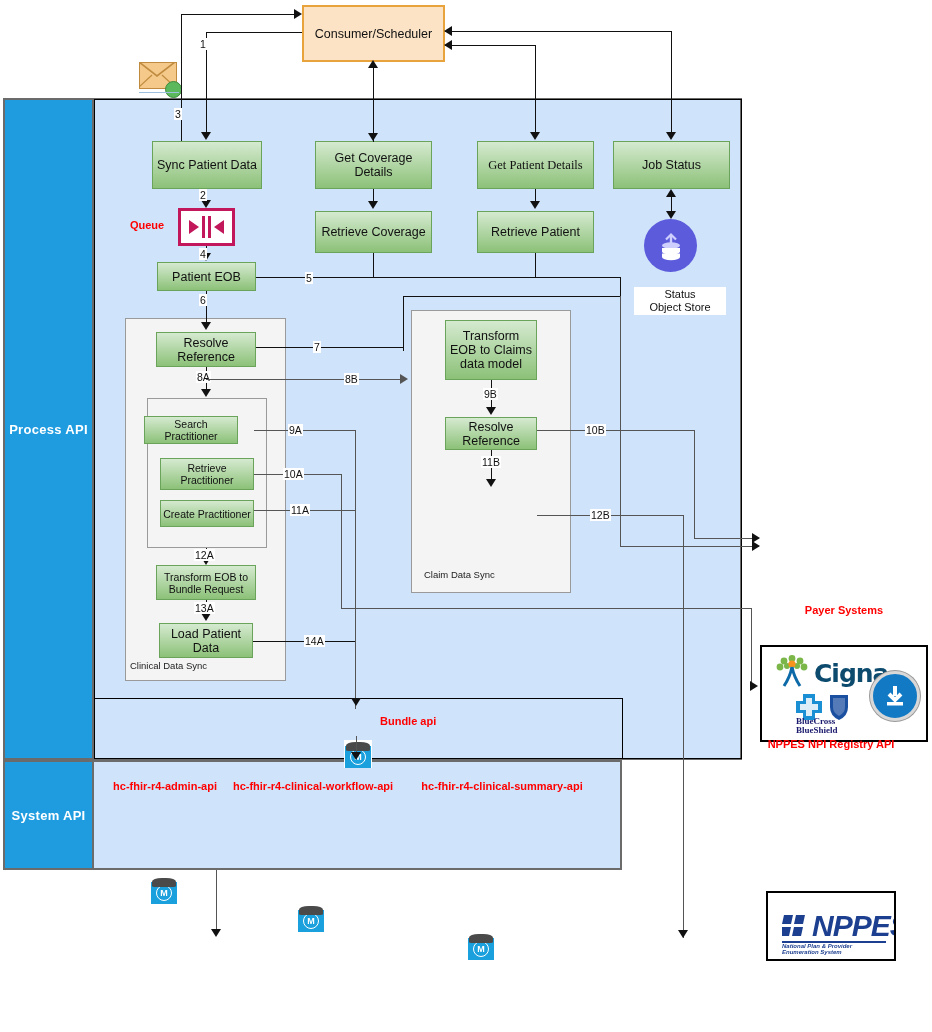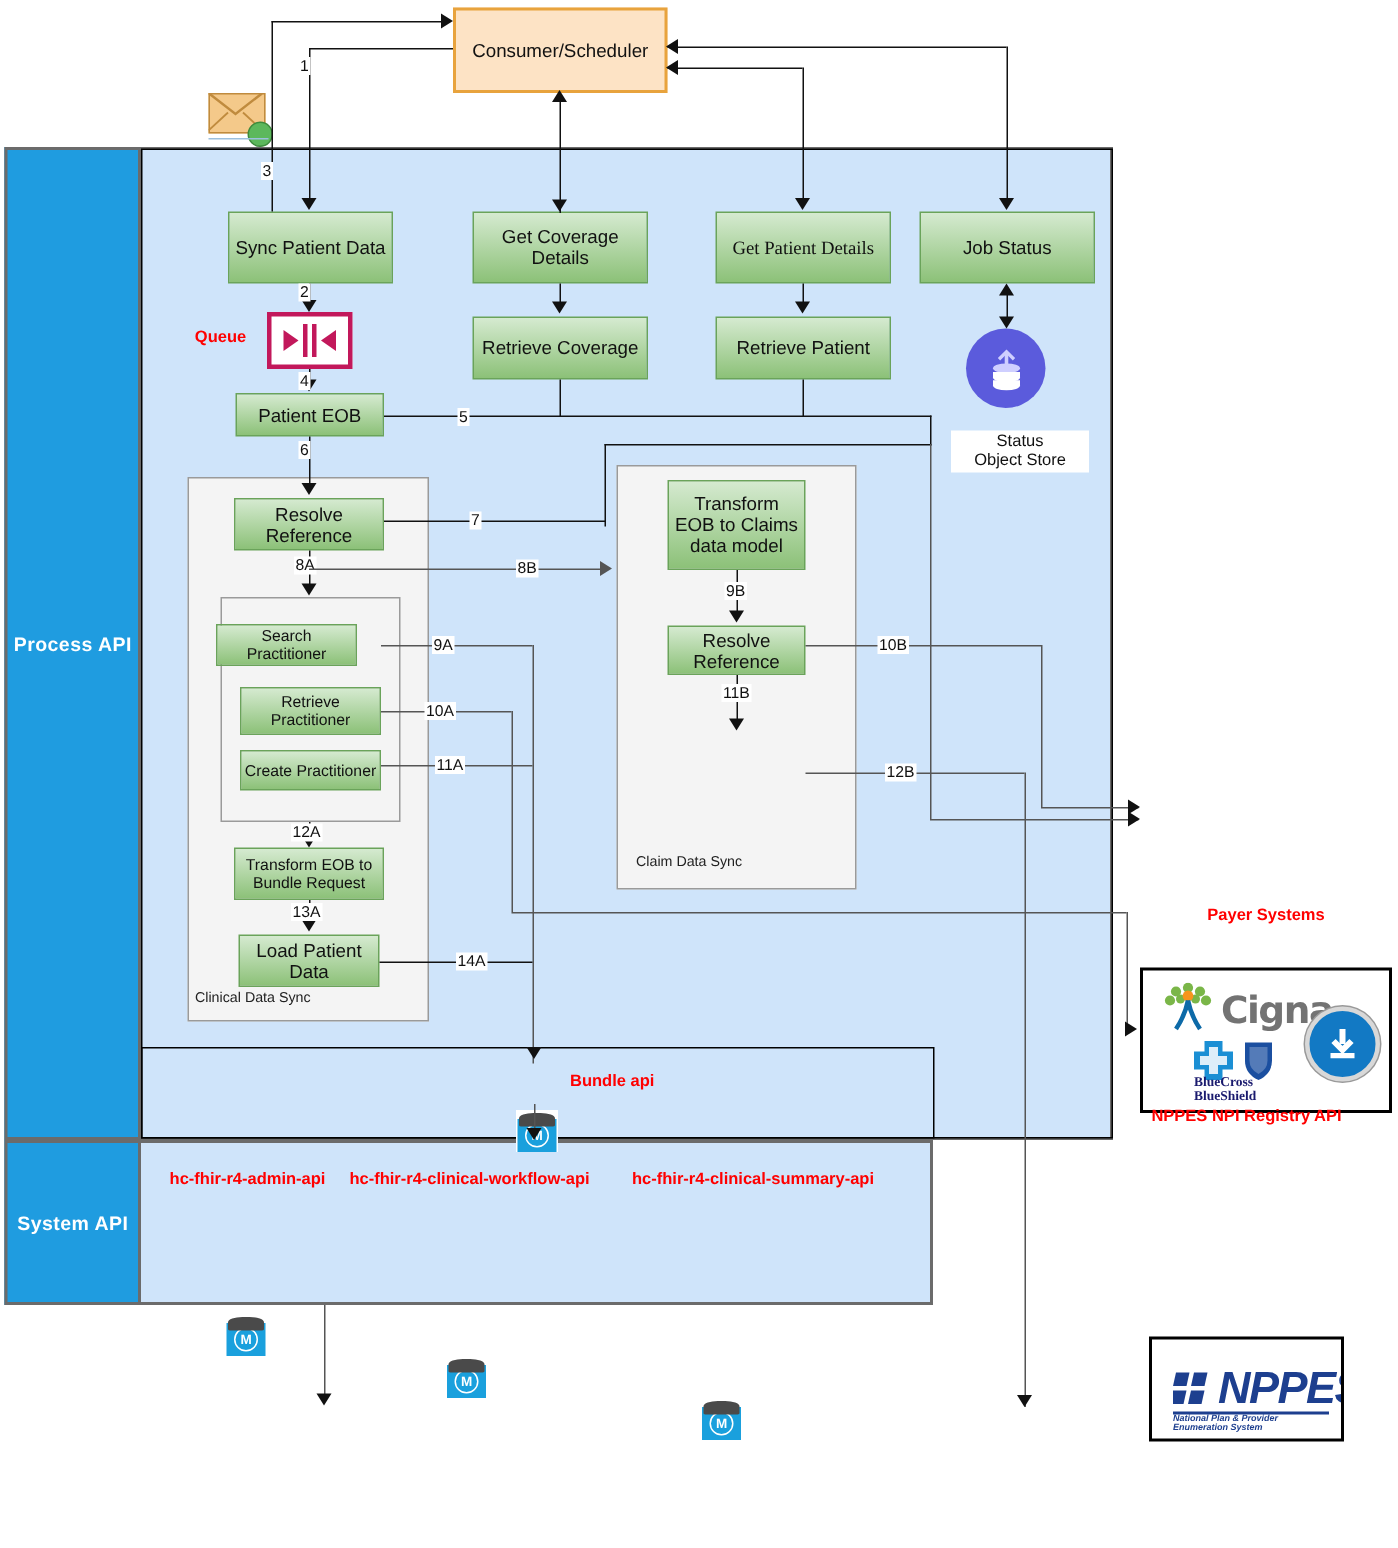--- a/index.html
+++ b/index.html
@@ -71,21 +71,21 @@
 
   
   .mailicon{position:relative;}
   .mail-env{width:36px;height:25px;background:#f4c98a;border:1.5px solid #c08b3e;}
   .mail-flap{position:absolute;left:0;top:0;width:36px;height:25px;}
   .mail-dot{position:absolute;right:-3px;bottom:-4px;width:15px;height:15px;border-radius:50%;
             background:#5cb85c;border:1.5px solid #3d8b3d;}
 
   
   .logobox{background:#ffffff;border:2px solid #000;position:relative;overflow:hidden;}
-  .cigna-txt{color:#737373;font-size:25px;font-weight:bold;font-family:"DejaVu Sans",sans-serif;letter-spacing:-1px;}
+  .cigna-txt{color:#0c4a6e;font-size:25px;font-weight:bold;font-family:"DejaVu Sans",sans-serif;letter-spacing:-1px;}
   .bcbs-txt{color:#1a1a6e;font-size:9px;font-weight:bold;font-family:"Liberation Serif",serif;line-height:9px;}
   .dl-circle{width:50px;height:50px;border-radius:50%;background:#1279c4;
              border:3px solid #d8d8d8;display:flex;align-items:center;justify-content:center;
              box-shadow:0 0 0 1px #999;}
   .nppes-txt{color:#1d3f8f;font-size:30px;font-weight:bold;font-style:italic;
              font-family:"Liberation Sans",sans-serif;letter-spacing:-1px;}
   .nppes-sub{color:#1d3f8f;font-size:6px;font-style:italic;font-weight:bold;}
 </style>
 </head>
 <body>

